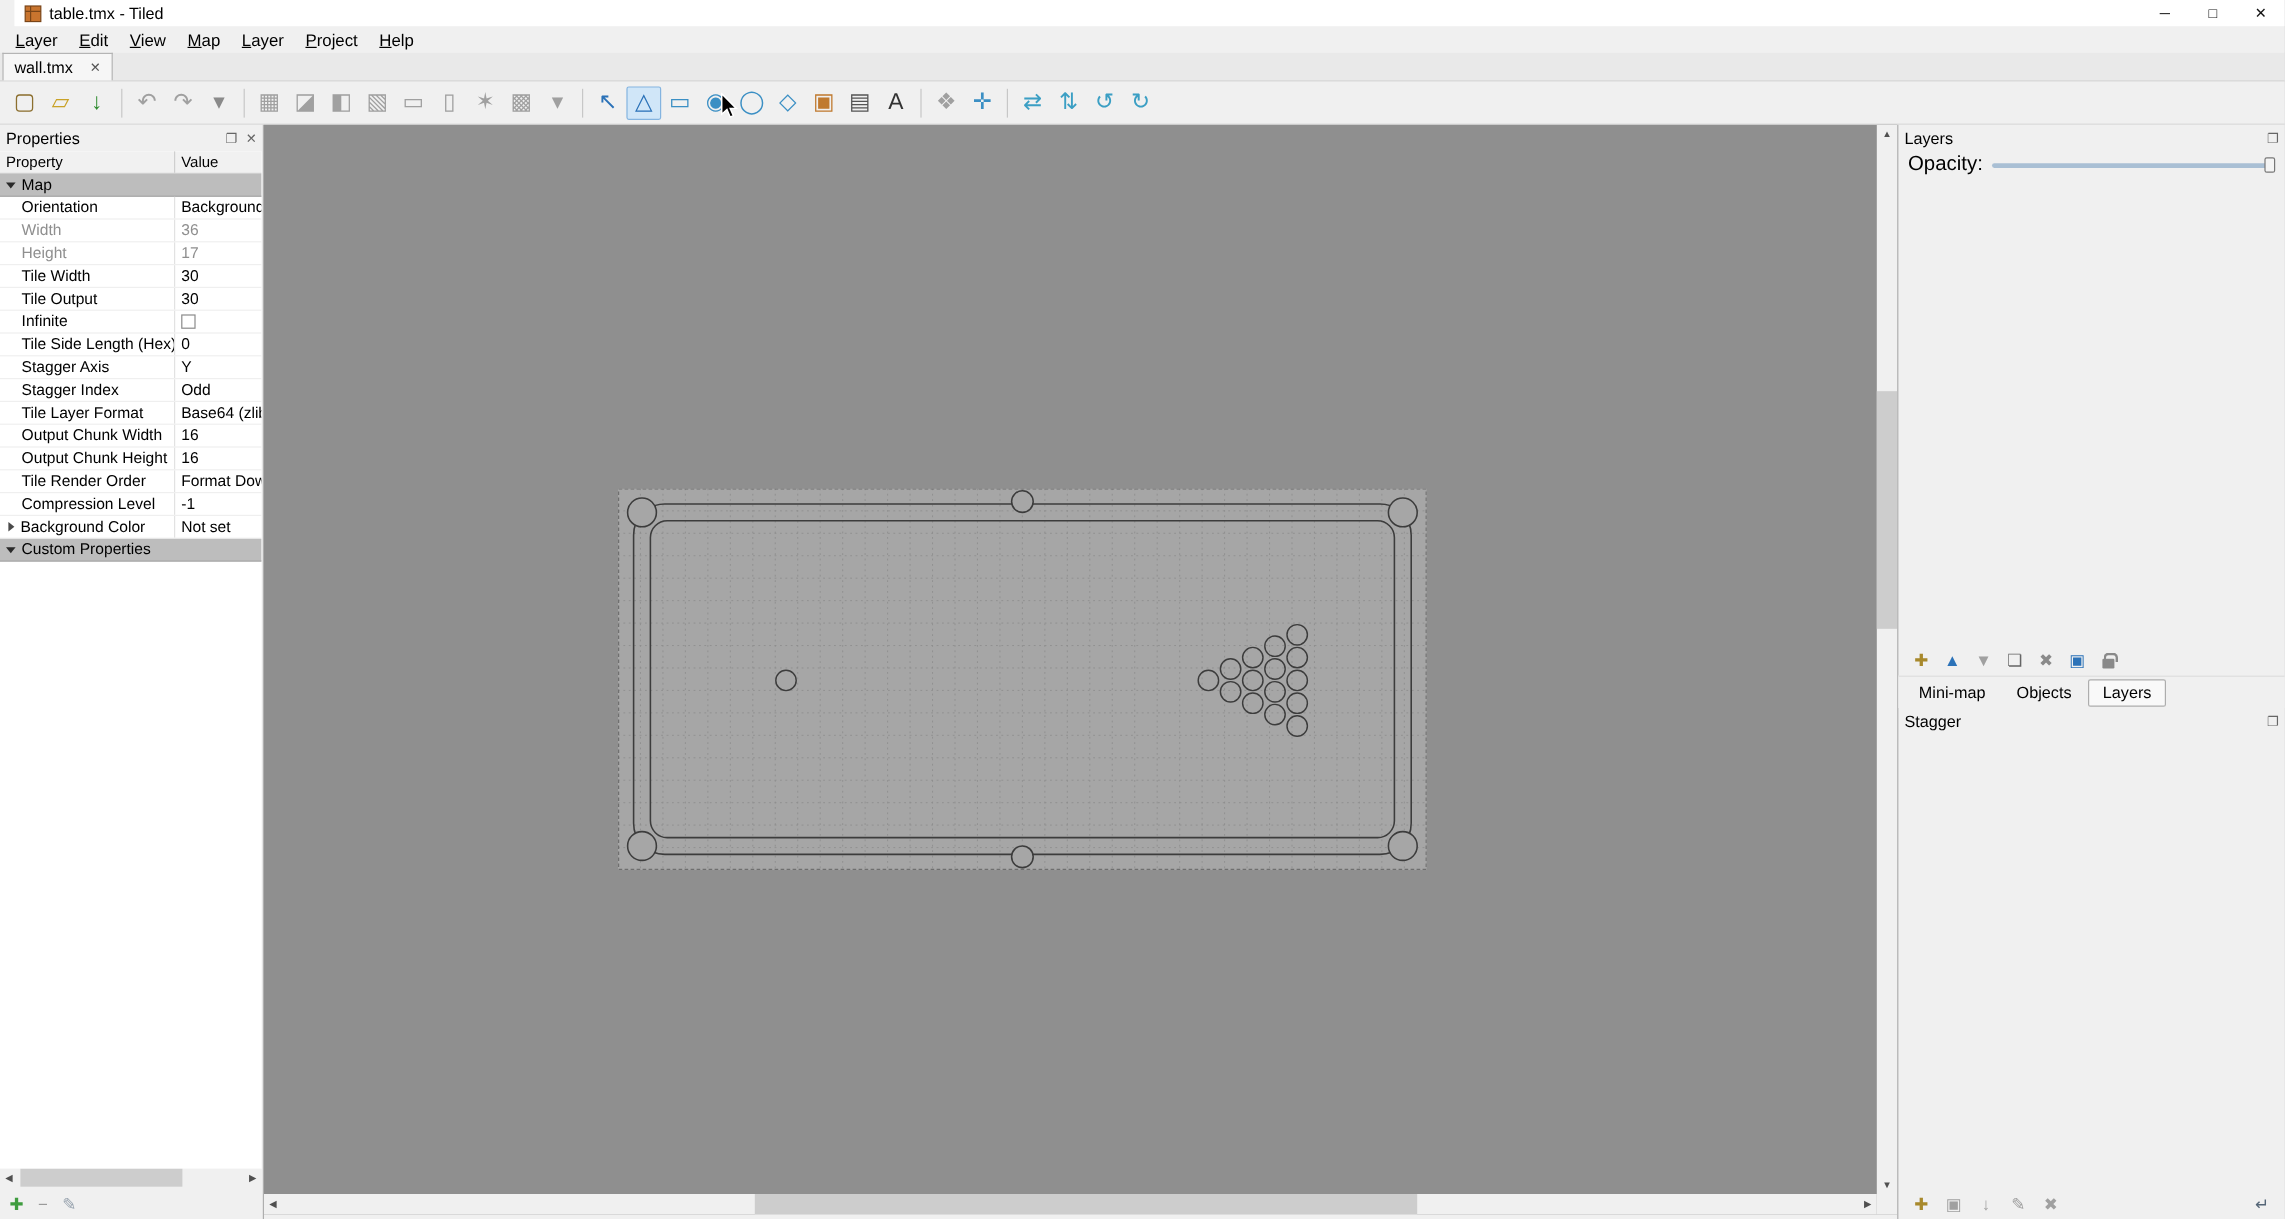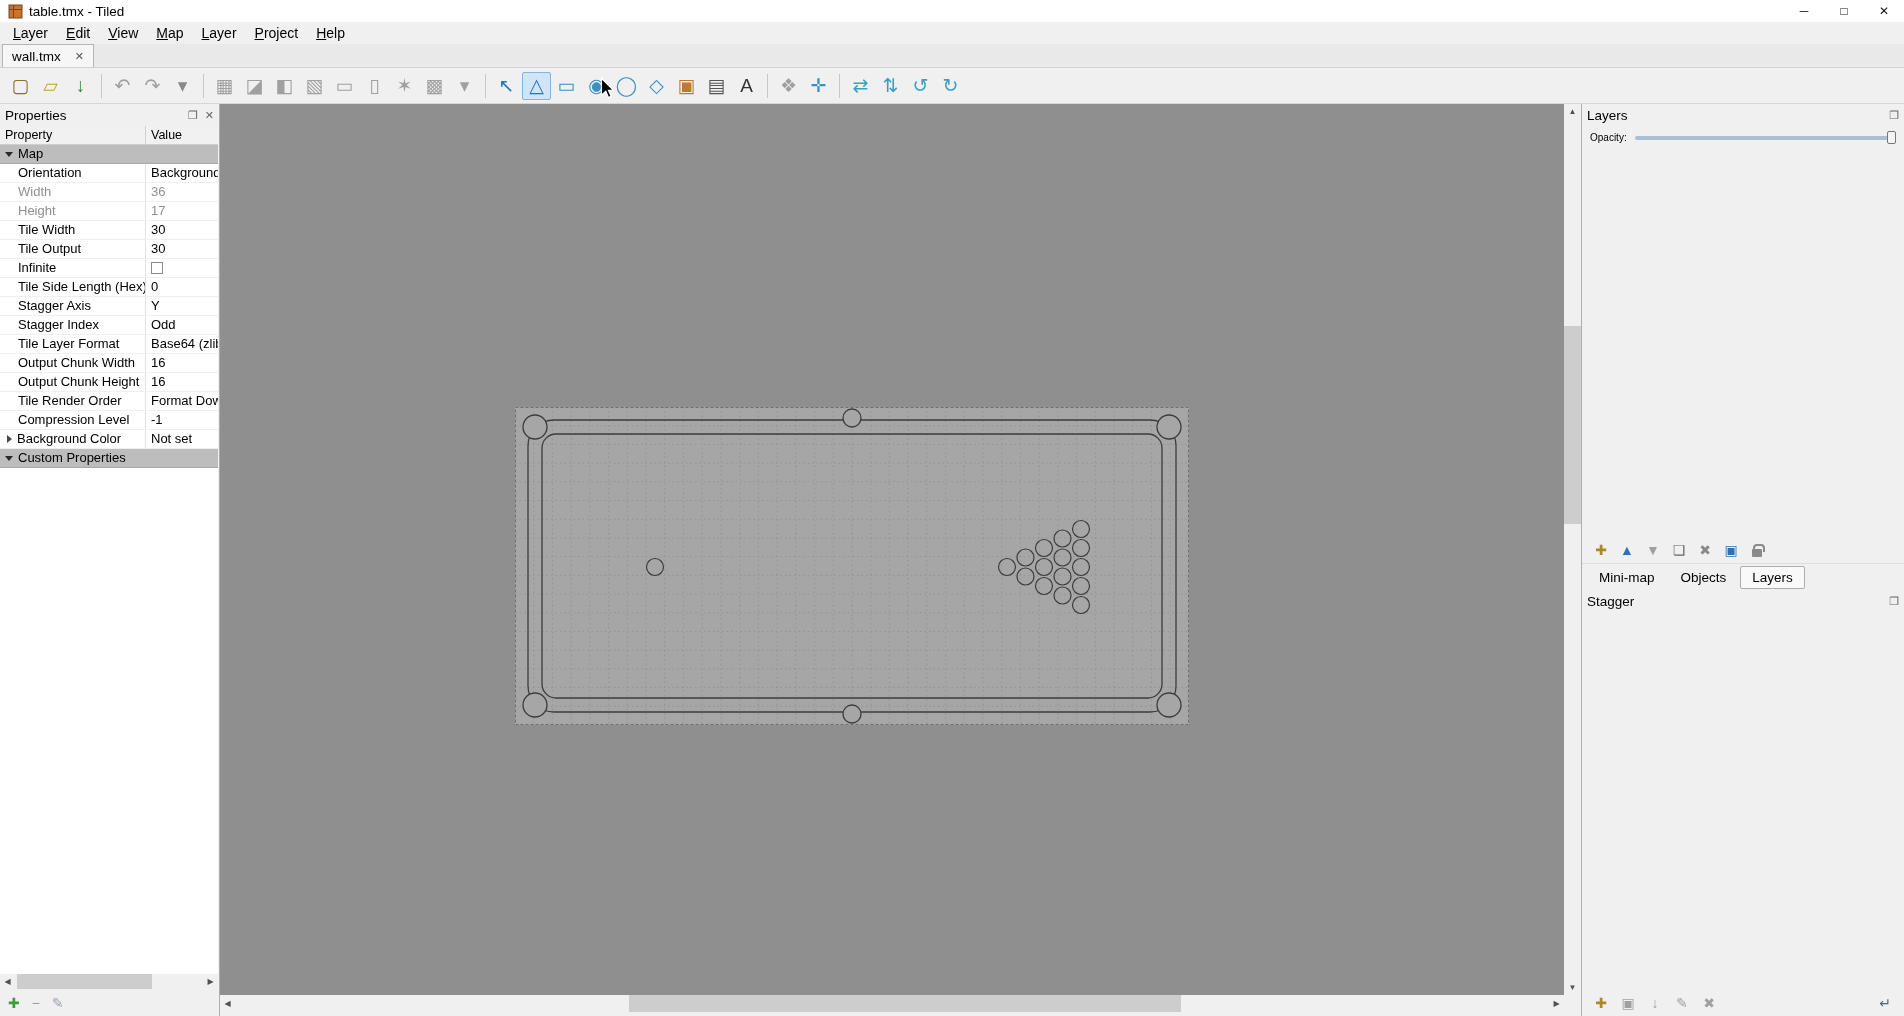--- a/index.html
+++ b/index.html
@@ -3,21 +3,21 @@
 <meta charset="utf-8">
 <style>
   * { box-sizing: border-box; margin: 0; padding: 0; }
   html, body { width: 1904px; height: 1016px; overflow: hidden; }
   body {
     font-family: "Liberation Sans", "DejaVu Sans", sans-serif;
     font-size: 14px; color: #000; background: #f0f0f0; position: relative;
   }
 
   
-  .titlebar { height: 22px; background: #ffffff; display: flex; align-items: center; }
+  .titlebar { height: 22px; background: #ffffff; display: flex; align-items: center; margin-left: 12px; }
   .app-icon { width: 15px; height: 15px; margin: 0 6px 0 8px; flex: 0 0 auto; }
   .win-title { font-size: 13.5px; }
   .win-controls { margin-left: auto; display: flex; height: 22px; }
   .win-btn { width: 40px; text-align: center; line-height: 22px; font-size: 12px; color: #111; }
 
   
   .menubar { height: 22px; background: #f0f0f0; display: flex; align-items: center; padding-left: 4px; }
   .menu-item { display: inline-block; padding: 2px 9px; font-size: 14px; }
   .menu-item::first-letter { text-decoration: underline; }
 
@@ -90,21 +90,21 @@
   .canvas-vscroll .sb-v { width: 17px; height: 100%; }
   .canvas-hscroll { position: absolute; left: 0; right: 17px; bottom: 4px; height: 17px; }
   .canvas-hscroll .sb-h { height: 17px; width: 100%; }
   .canvas-corner { position: absolute; right: 0; bottom: 4px; width: 17px; height: 17px; background: #f0f0f0; }
   .bottom-strip { position: absolute; left: 0; right: 0; bottom: 0; height: 4px; background: #f0f0f0; }
 
   
   .right-panel { width: 323px; flex: 0 0 auto; background: #f0f0f0; border-left: 1px solid #aeaeae; position: relative; }
   .layers-dock { position: absolute; top: 0; left: 0; right: 0; height: 486px; }
   .opacity-row { height: 22px; display: flex; align-items: center; padding: 0 8px 0 8px; gap: 8px; }
-  .opacity-label { font-size: 10px; text-align: center; }
+  .opacity-label { font-size: 17px; text-align: center; }
   .slider { flex: 1; position: relative; height: 20px; }
   .slider-groove { position: absolute; left: 0; right: 2px; top: 9px; height: 4px; background: #a9bfd4; border-radius: 2px; }
   .slider-handle { position: absolute; right: 0; top: 4px; width: 9px; height: 13px; background: #f4f4f4;
                    border: 1px solid #777; border-radius: 2px; }
   .layer-list { position: absolute; top: 44px; left: 0; right: 0; bottom: 53px; background: #ffffff; }
   .layer-row { height: 20px; display: flex; align-items: center; padding-left: 28px; position: relative; font-size: 13.5px; }
   .layer-row.selected { background: #2f93d6; color: #fff; font-weight: bold; }
   .obj-layer-icon { width: 16px; height: 13px; margin-right: 10px; flex: 0 0 auto; }
   .layer-row .eye { position: absolute; right: 14px; top: 4px; color: #333; }
   .layer-row.selected .eye { color: #fff; }

